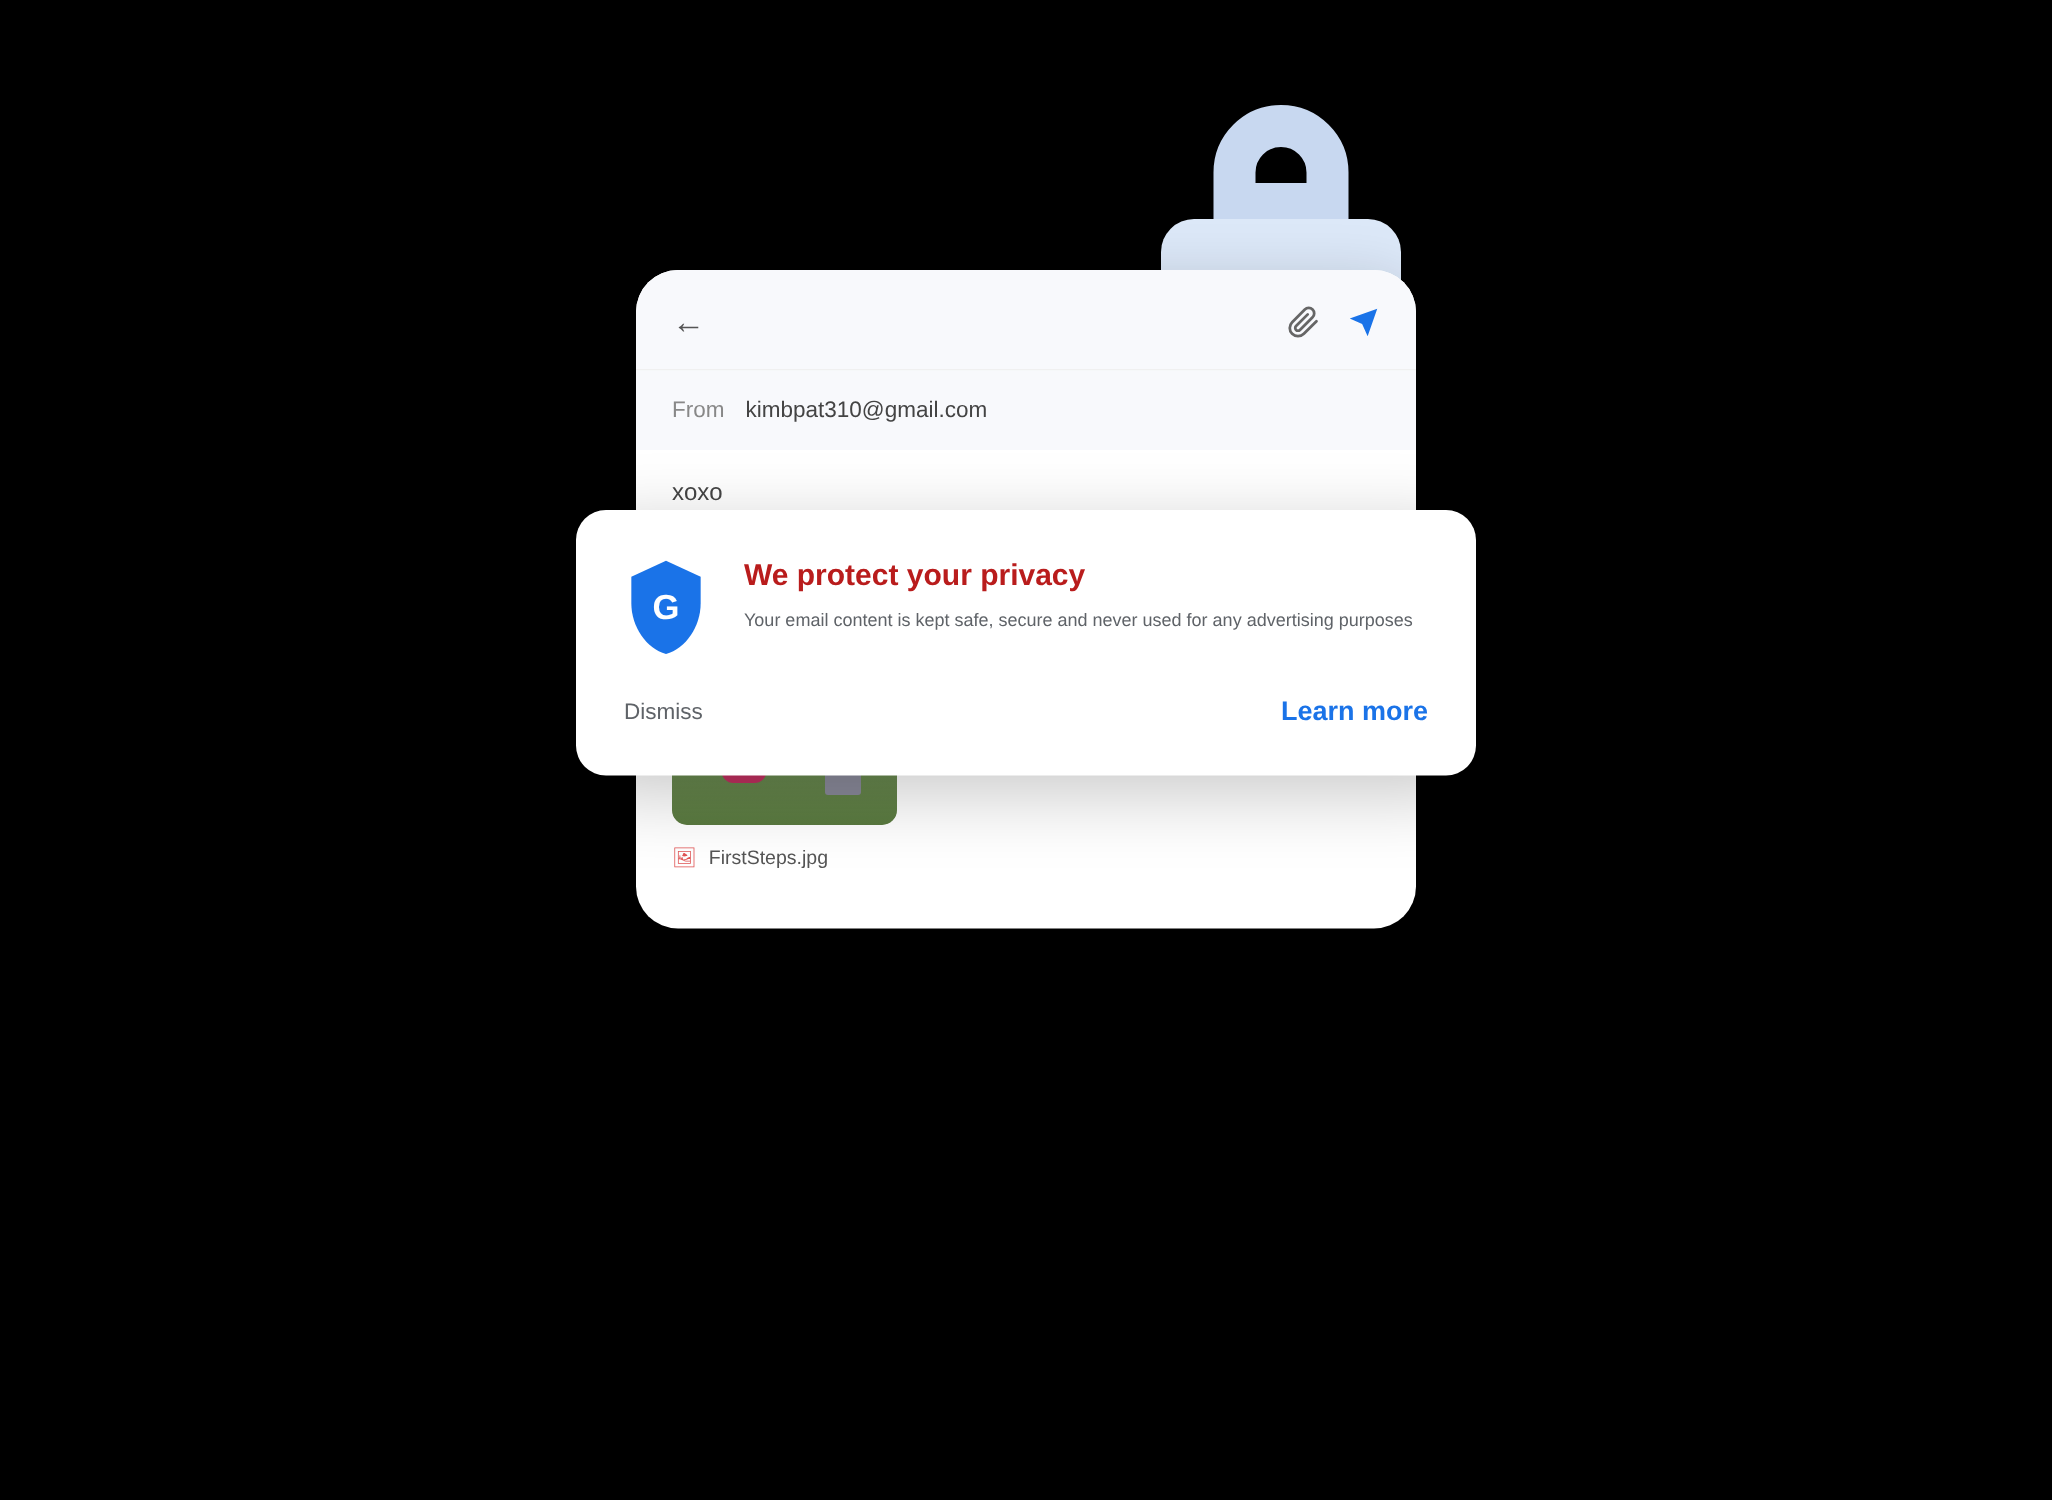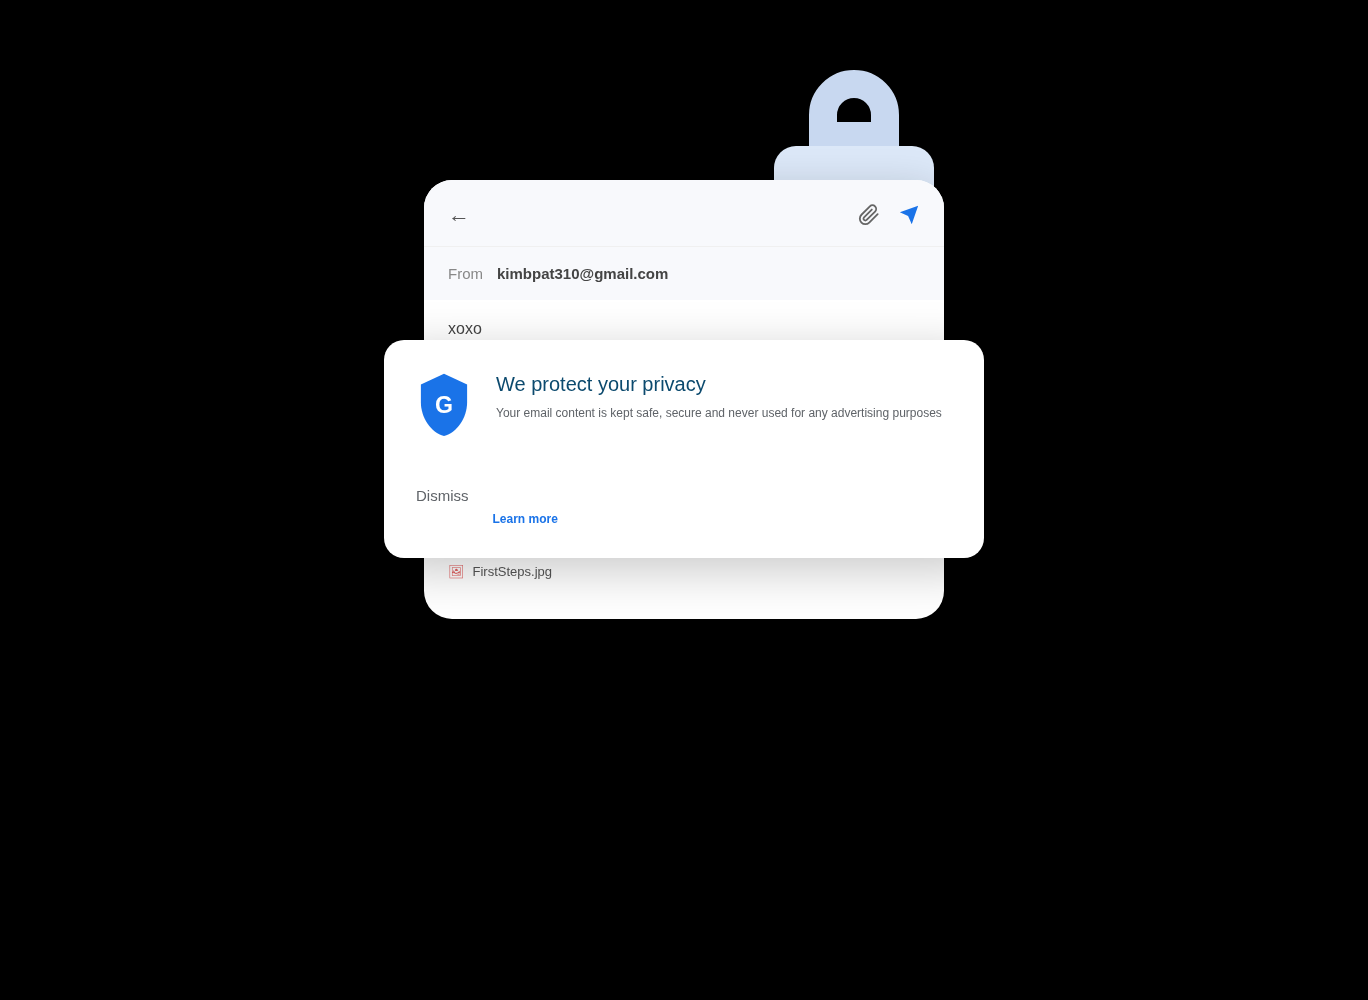--- a/index.html
+++ b/index.html
@@ -106,21 +106,21 @@
     .from-label {
       color: #888;
       font-size: 15px;
       margin-right: 14px;
       font-weight: 400;
     }
 
     .from-email {
       color: #444;
       font-size: 15px;
-      font-weight: 700;
+      font-weight: 400;
     }
 
     .email-body {
       padding: 20px 24px 10px 24px;
     }
 
     .xoxo-text {
       color: #444;
       font-size: 16px;
       margin-bottom: 2px;
@@ -172,58 +172,57 @@
       gap: 20px;
       margin-bottom: 20px;
     }
 
     .privacy-text-block {
       flex: 1;
     }
 
     .privacy-title {
       font-size: 20px;
-      font-weight: 400;
-      color: #0c4a6e;
+      font-weight: 700;
+      color: #b91c1c;
       margin-bottom: 8px;
       line-height: 1.2;
     }
 
     .privacy-desc {
       font-size: 12px;
       color: #5f6368;
       line-height: 1.5;
     }
 
     .privacy-actions {
       display: flex;
-      justify-content: flex-start;
+      justify-content: space-between;
       gap: 16px;
       align-items: center;
     }
 
     .dismiss-btn {
       font-size: 15px;
       color: #5f6368;
       font-weight: 500;
       background: none;
       border: none;
       cursor: pointer;
       padding: 8px 4px;
     }
 
     .learn-more-btn {
-      font-size: 12px;
+      font-size: 18px;
       color: #1a73e8;
       font-weight: 600;
       background: none;
       border: none;
       cursor: pointer;
       padding: 8px 4px;
-      margin-top: 48px;
     }
 
     
     .shield-svg {
       width: 64px;
       height: 64px;
     }
   </style>
 </head>
 <body>

